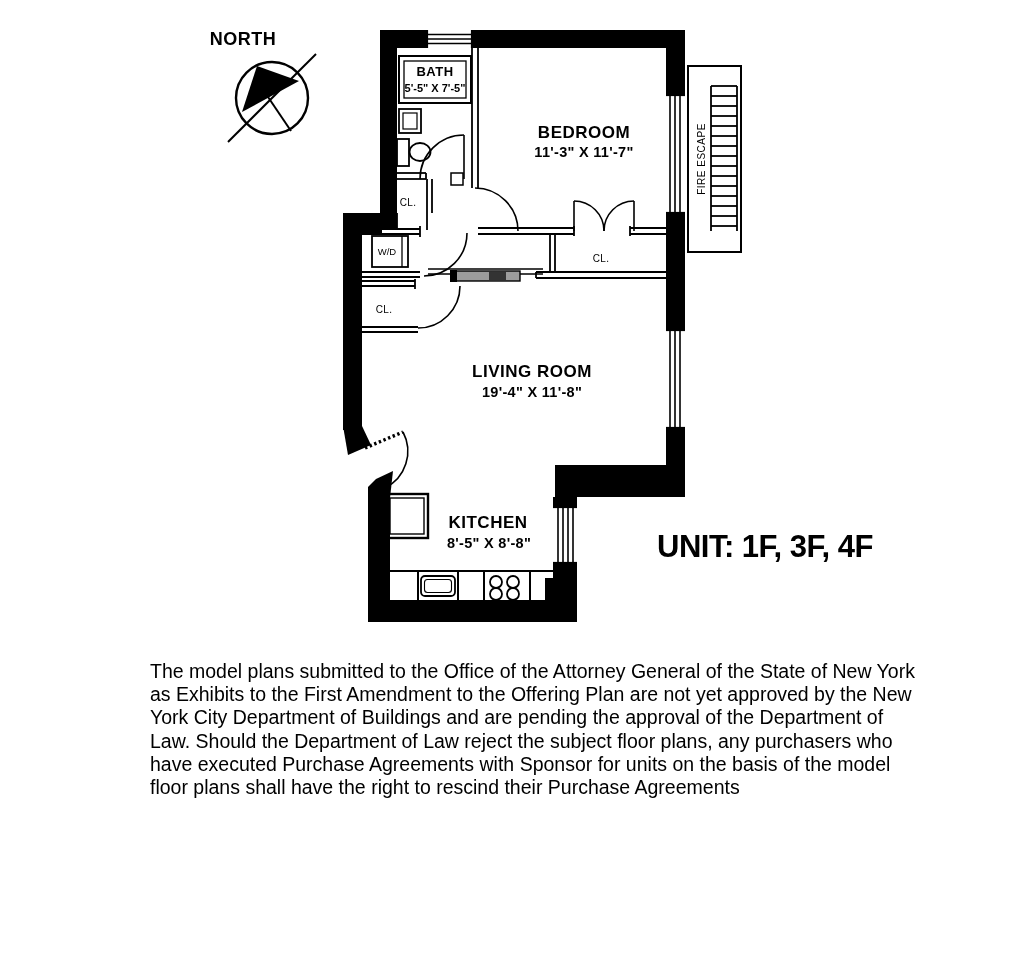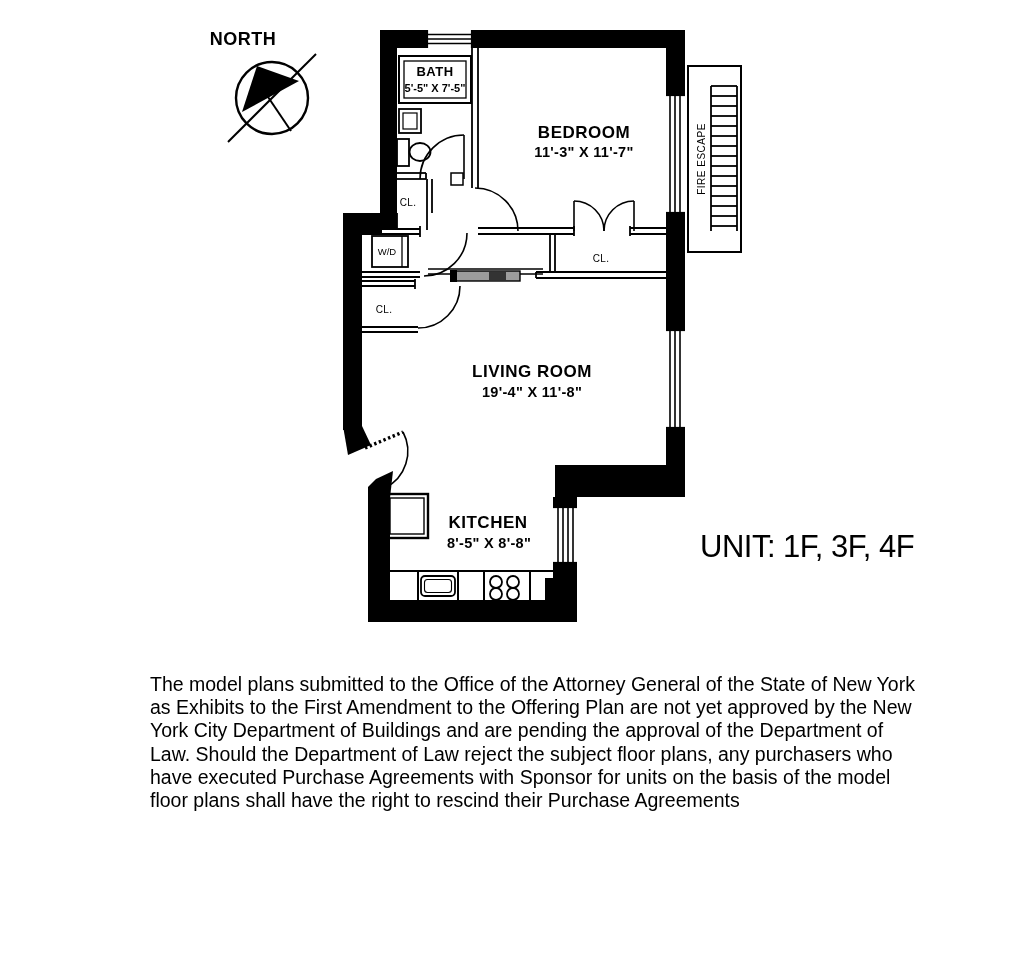--- a/index.html
+++ b/index.html
@@ -9,24 +9,24 @@
   svg{position:absolute;left:0;top:0;}
   svg text{fill:#000;font-family:"Liberation Sans", sans-serif;}
   .room-name{font-size:17px;font-weight:bold;letter-spacing:.5px;}
   .room-dims{font-size:14.5px;font-weight:bold;letter-spacing:.3px;}
   .bath-name{font-size:13px;font-weight:bold;letter-spacing:.5px;}
   .bath-dims{font-size:11px;font-weight:bold;}
   .tiny{font-size:10px;letter-spacing:.3px;}
   .wd{font-size:9.5px;}
   .fe{font-size:10px;letter-spacing:.5px;}
   .north{font-size:18px;font-weight:bold;letter-spacing:.5px;}
-  #unit-label{position:absolute;left:657px;top:529px;font-size:31px;font-weight:normal;
-              letter-spacing:-0.5px;white-space:nowrap;margin-left:43px;}
+  #unit-label{position:absolute;left:657px;top:529px;font-size:31px;font-weight:bold;
+              letter-spacing:-0.5px;white-space:nowrap;}
   #disclaimer{position:absolute;left:150px;top:660px;width:772px;
-              font-size:19.5px;line-height:23.2px;margin-top:13px;}
+              font-size:19.5px;line-height:23.2px;}
   #offering{position:absolute;left:150px;top:851px;width:800px;
             font-size:19.5px;line-height:26px;white-space:pre-wrap;}
 </style>
 </head>
 <body>
 
 <div id="stage">
 
 <svg width="1024" height="967" viewBox="0 0 1024 967">
 

